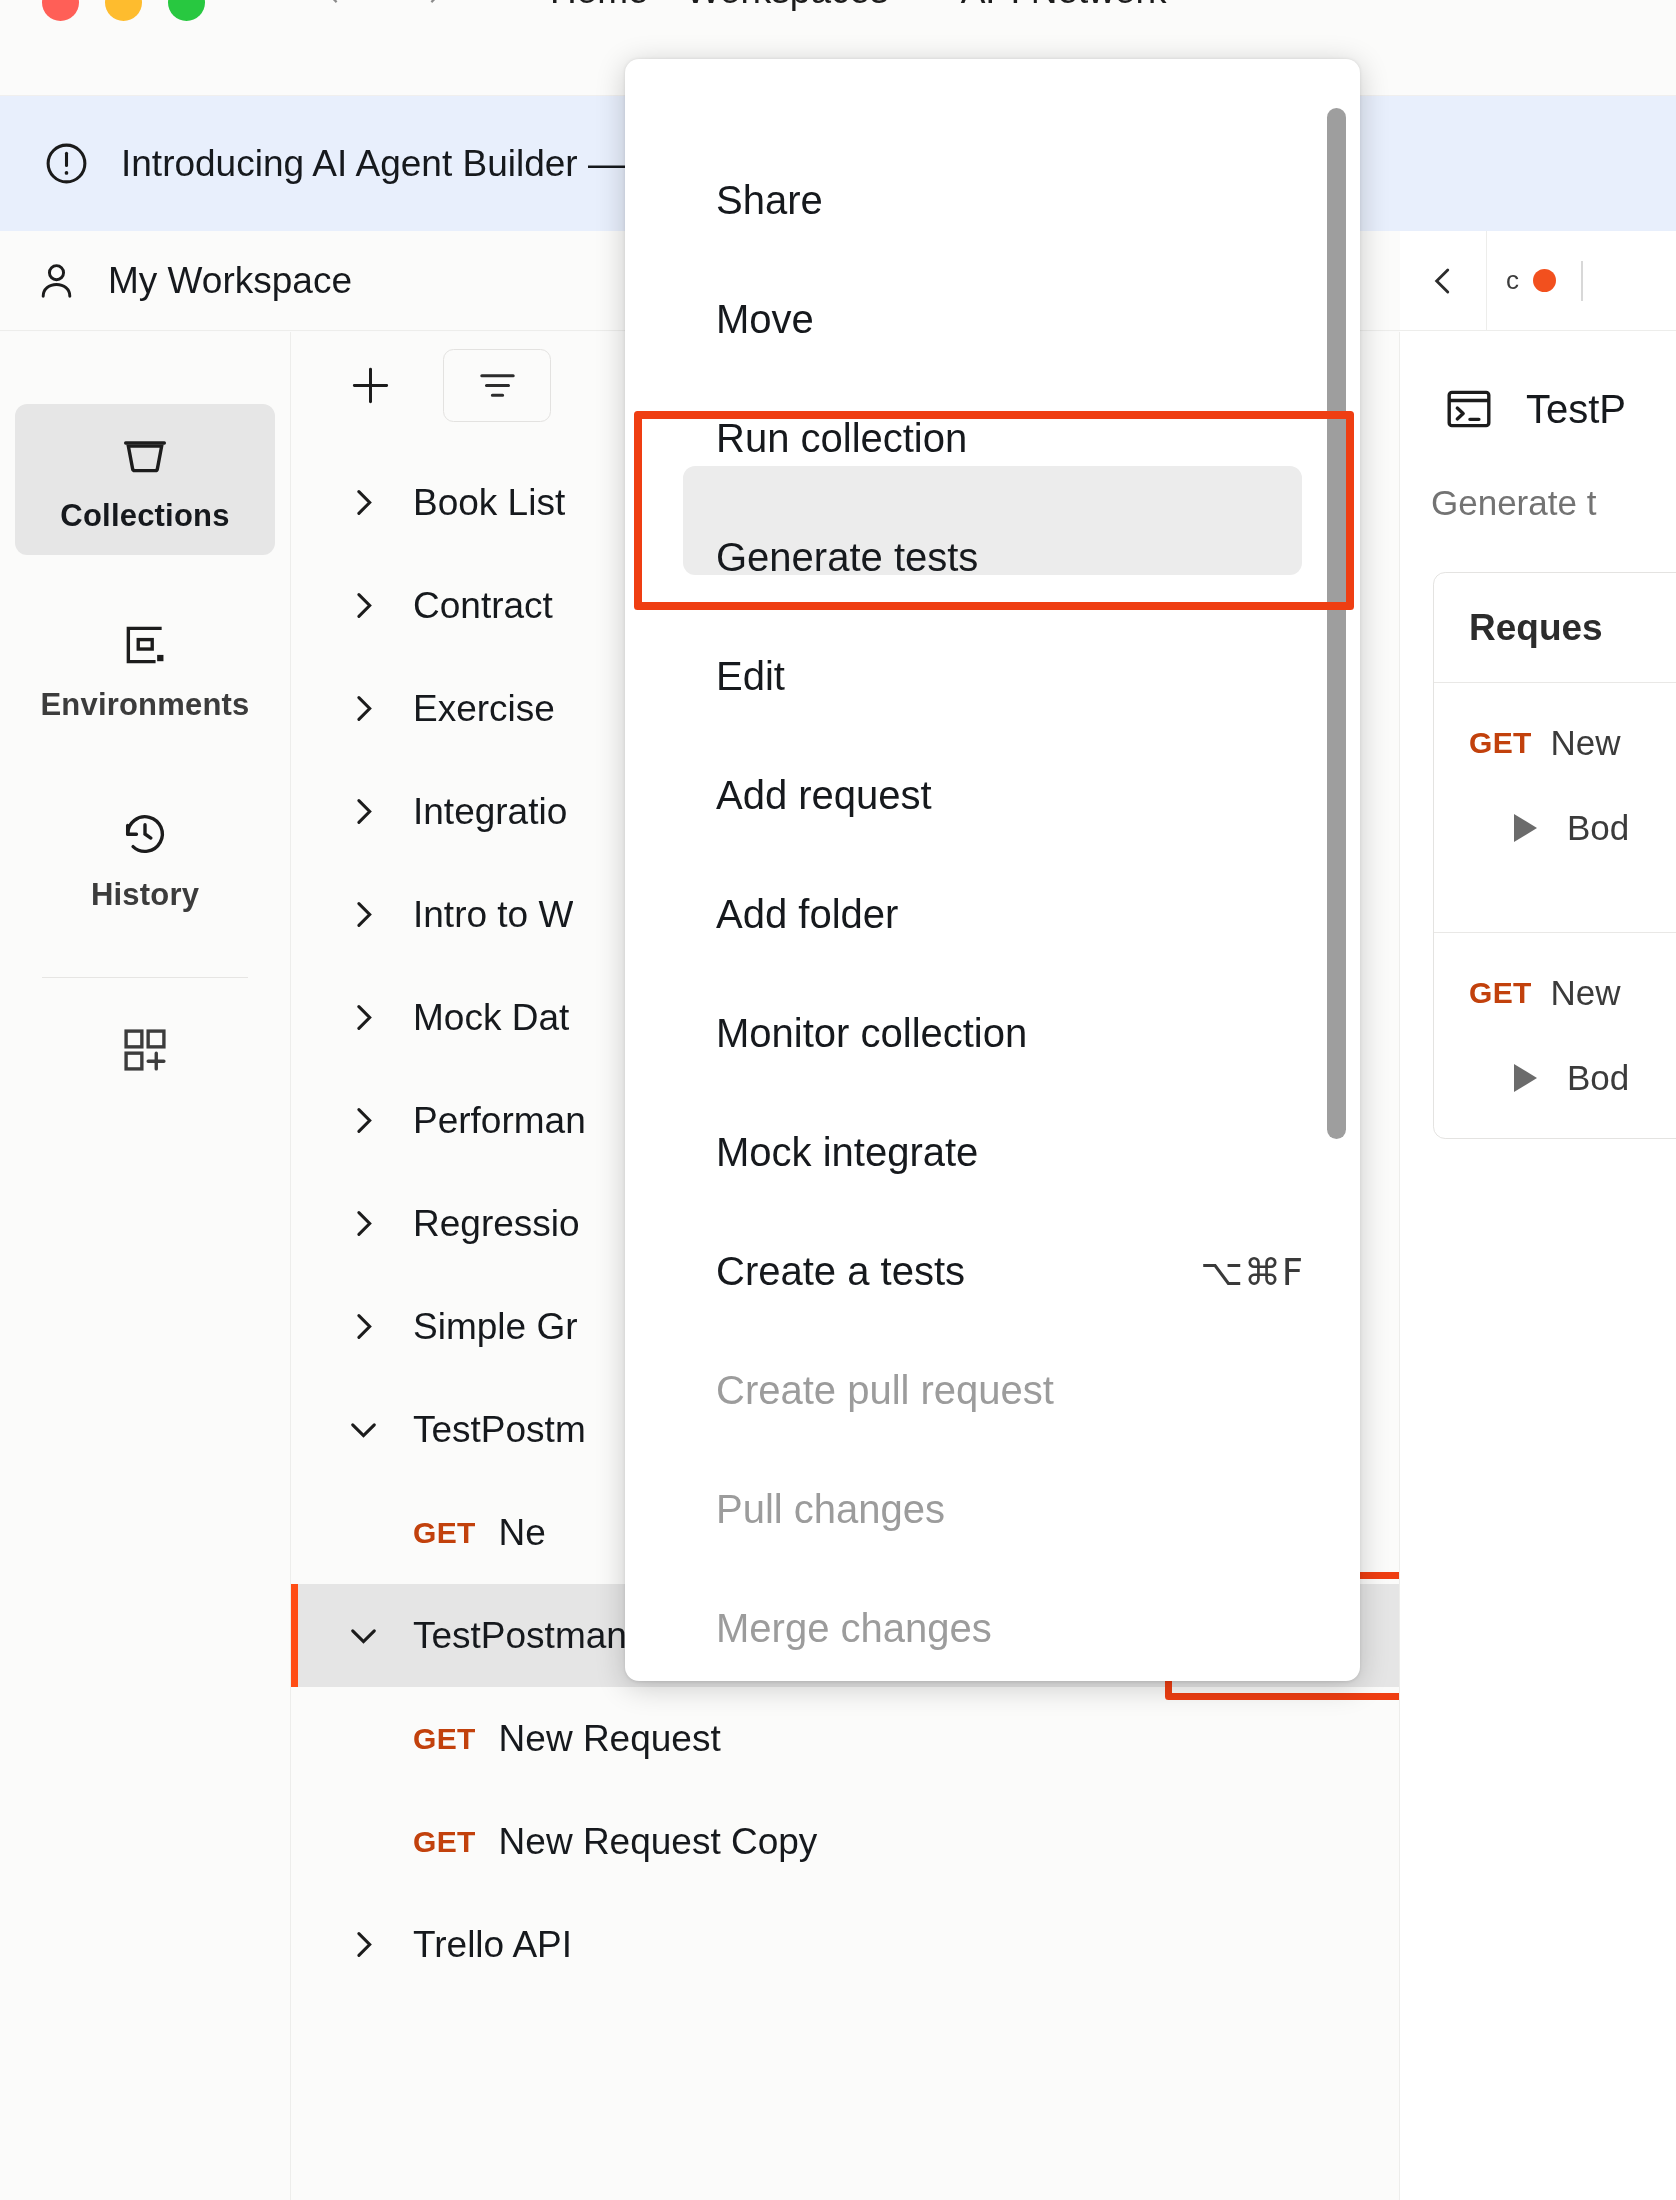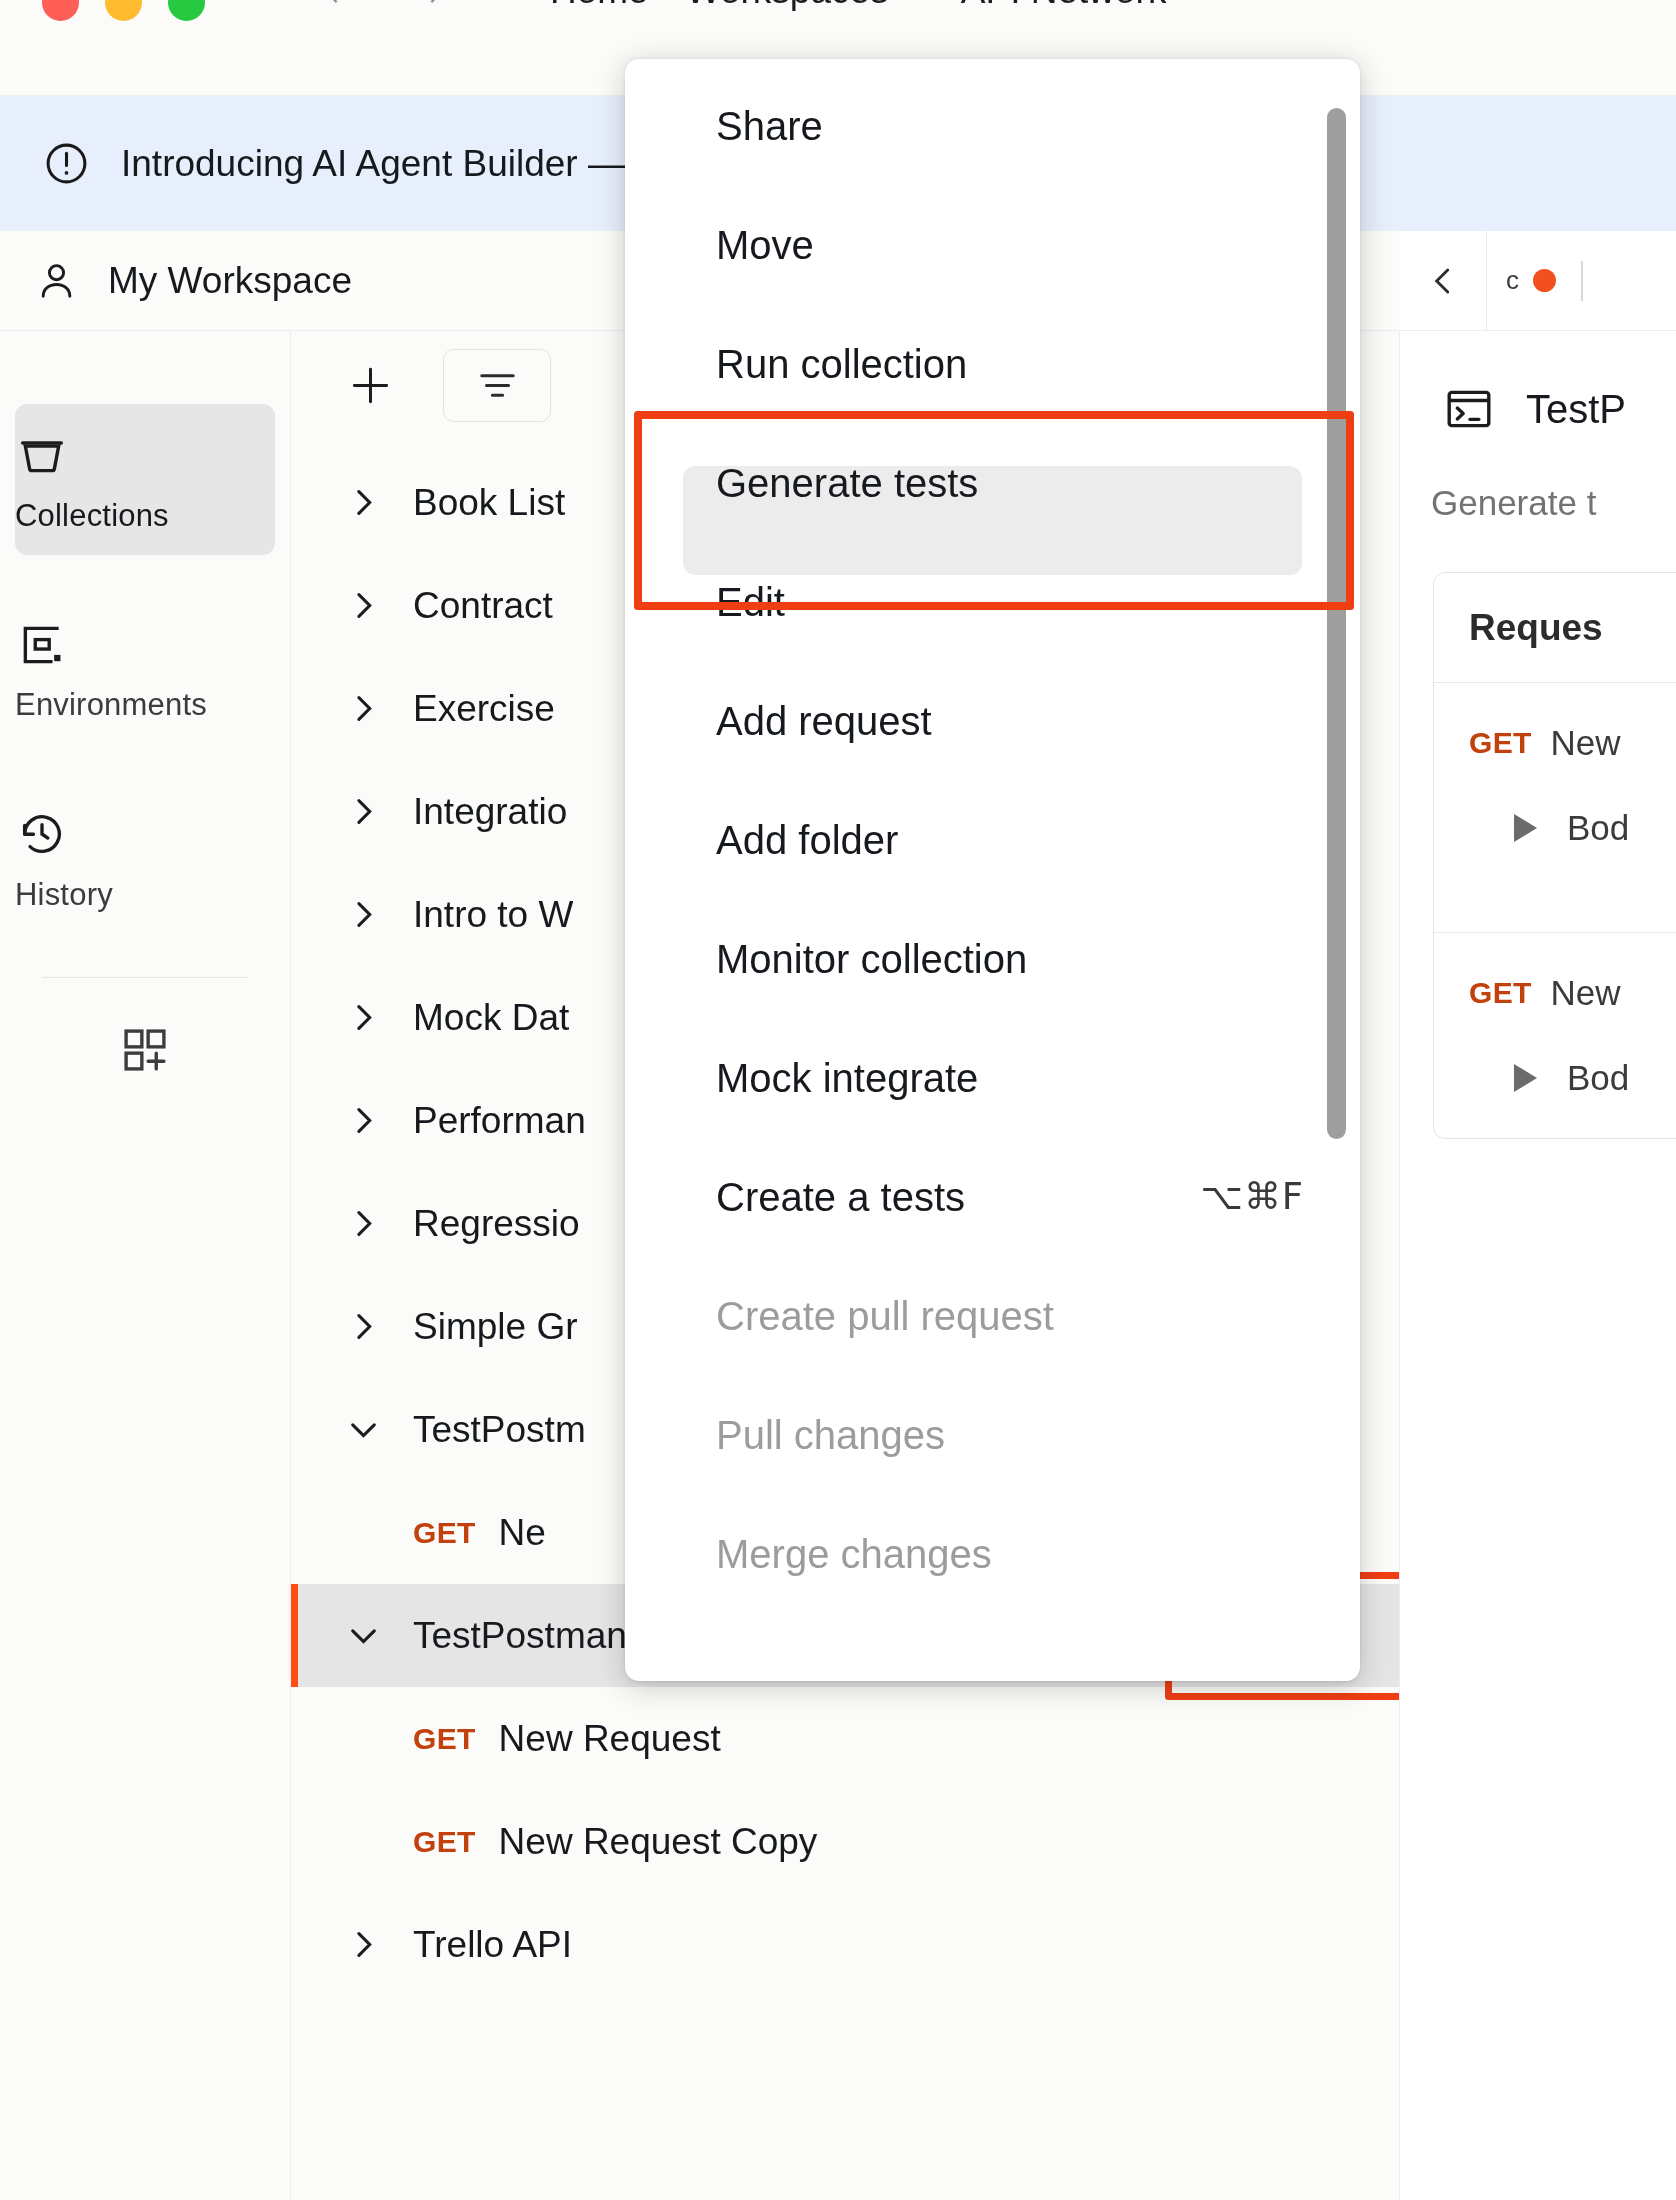--- a/index.html
+++ b/index.html
@@ -61,22 +61,22 @@
 
   
   .rail {
     position:absolute; top:332px; left:0; width:291px; height:1868px;
     background:#fbfbfa; border-right:0.9px solid #ededeb;
     padding-top:72px;
     display:flex; flex-direction:column; align-items:center;
   }
   .rail-item {
     width:260px; padding:24.5px 0 21px 0; border-radius:12.2px;
-    display:flex; flex-direction:column; align-items:flex-start; gap:15.7px;
-    margin-bottom:38px; cursor:pointer;
+    display:flex; flex-direction:column; align-items:center; gap:15.7px;
+    margin-bottom:38px; cursor:pointer;font-weight:bold;
   }
   .rail-item.active { background:#e6e6e6; }
   .rail-icon { width:54px; height:54px; color:#1c1c1c; }
   .rail-label { font-size:31px; color:#3c3c3c; letter-spacing:0.2px; }
   .rail-item.active .rail-label { color:#16191d; }
   .rail-sep { width:206px; height:1.7px; background:#e6e5e3; margin:5.2px 0 45px 0; }
   .rail-apps { width:54px; height:54px; color:#3c3c3c; cursor:pointer; }
 
   
   .collections {
@@ -185,21 +185,21 @@
 
   
   .menu {
     position:absolute; top:59px; left:625px; width:735px; height:1622px;
     background:#ffffff; border-radius:14px;
     box-shadow:0 5.2px 30px rgba(0,0,0,.20), 0 0.9px 3.5px rgba(0,0,0,.10);
     overflow:hidden; z-index:40;
   }
   .menu-list { padding:45px 0 0 0; }
   .menu-item {
-    height:119px; display:flex; align-items:flex-start;
+    height:119px; display:flex; align-items:flex-end;
     padding:0 56px 0 91px; cursor:pointer; position:relative;
   }
   .menu-item .mi-label { font-size:40px; color:#16191d; white-space:nowrap; }
   .menu-item.highlighted { }
   .mi-pill {
     position:absolute; left:58px; right:58px; top:5.2px; bottom:5.2px;
     background:#ececec; border-radius:12.2px; z-index:0;
   }
   .menu-item .mi-label, .menu-item .mi-shortcut { position:relative; z-index:1; }
   .menu-item.disabled .mi-label { color:#9c9c9c; }

